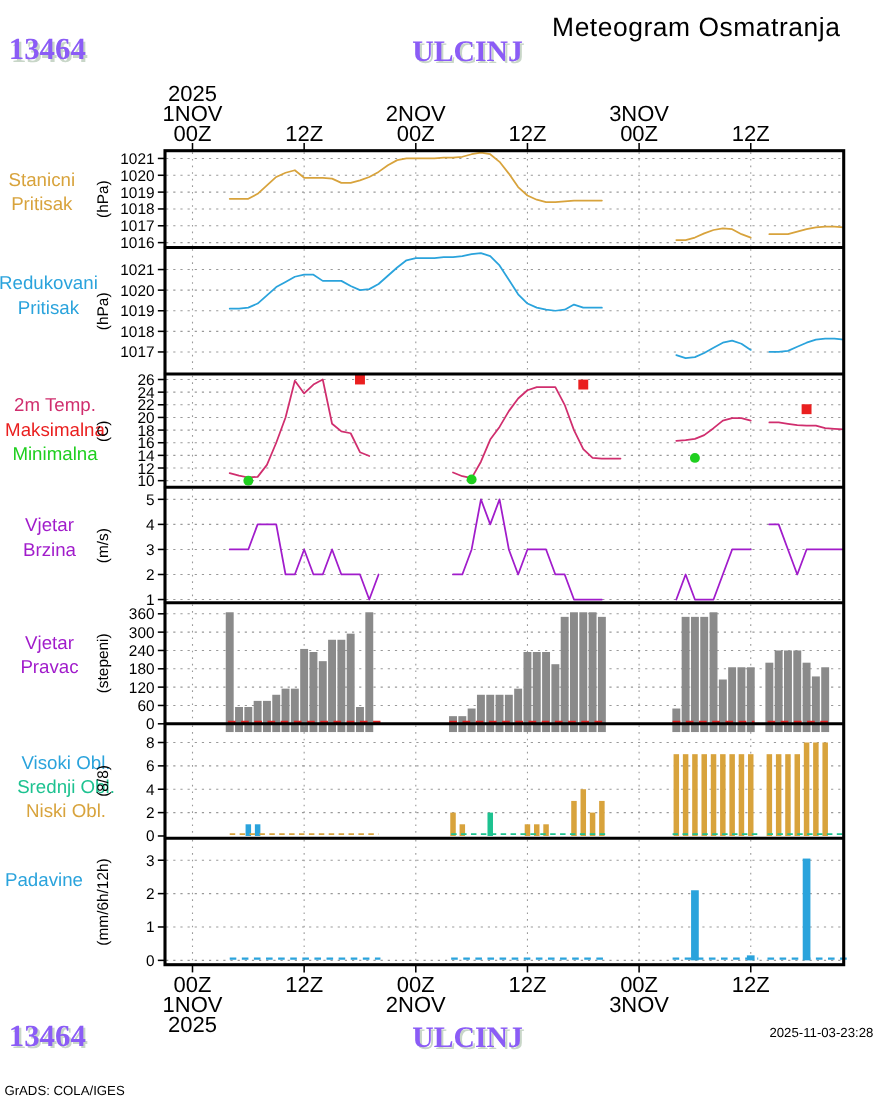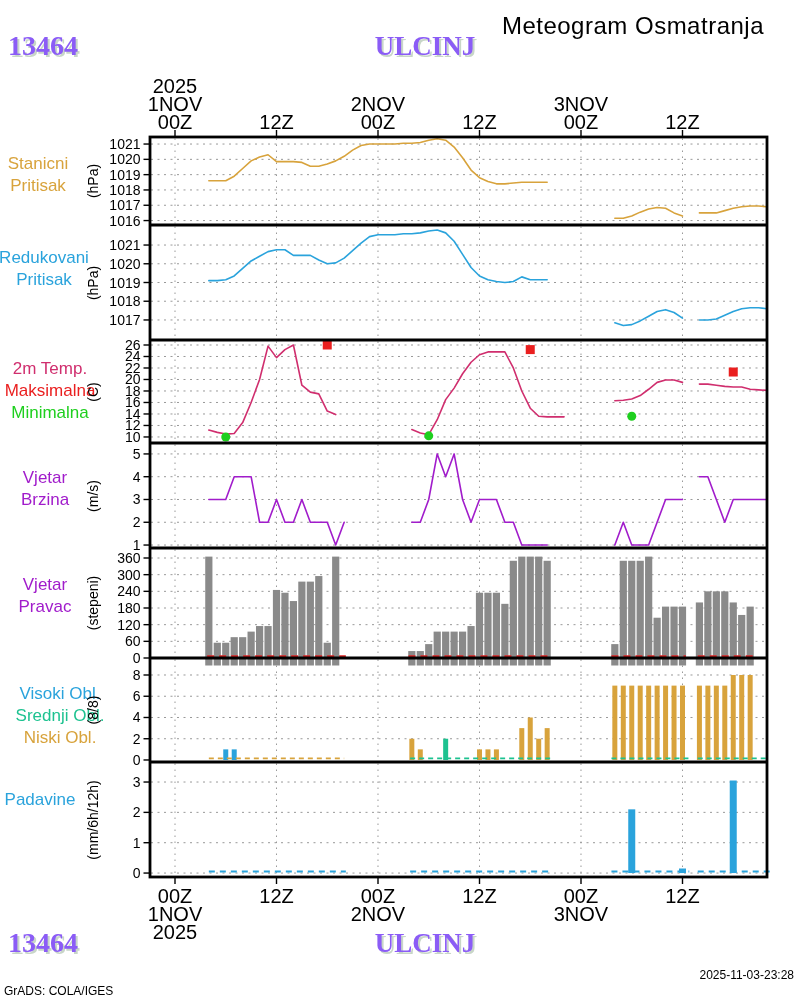--- a/index.html
+++ b/index.html
@@ -7,21 +7,21 @@
        font-family:"Liberation Sans",sans-serif;color:#000;}
   .abs{position:absolute;}
   .serif-hdr{font-family:"Liberation Serif",serif;font-weight:700;color:#8b5cf6;
              text-shadow:2px 2px 0 #c8d6c8;white-space:nowrap;}
   #station-id-top{left:8px;top:30px;font-size:28px;}
   #page-title-top{left:50px;right:0;top:31px;font-size:27px;text-align:center;}
   #plot-type{right:36px;top:12px;font-size:24px;font-weight:400;letter-spacing:0.5px;}
   #station-id-bottom{left:8px;top:927px;font-size:28px;}
   #page-title-bottom{left:50px;right:0;top:928px;font-size:27px;text-align:center;}
   #credit{left:4px;top:984px;font-size:12px;}
-  #timestamp{right:6px;top:968px;font-size:12px;}
+  #timestamp{right:6px;top:932px;font-size:12px;}
   #chart{position:absolute;left:0;top:0;}
   svg text{font-family:"Liberation Sans",sans-serif;}
   .row-label-line{line-height:22px;font-size:17px;white-space:nowrap;text-align:center;}
   .unit-label{font-size:14px;white-space:nowrap;color:#000;}
   .time-group{position:absolute;width:96px;text-align:center;font-size:20px;color:#000;}
   .time-line{height:18px;line-height:18px;}
 </style>
 </head>
 <body>
 

